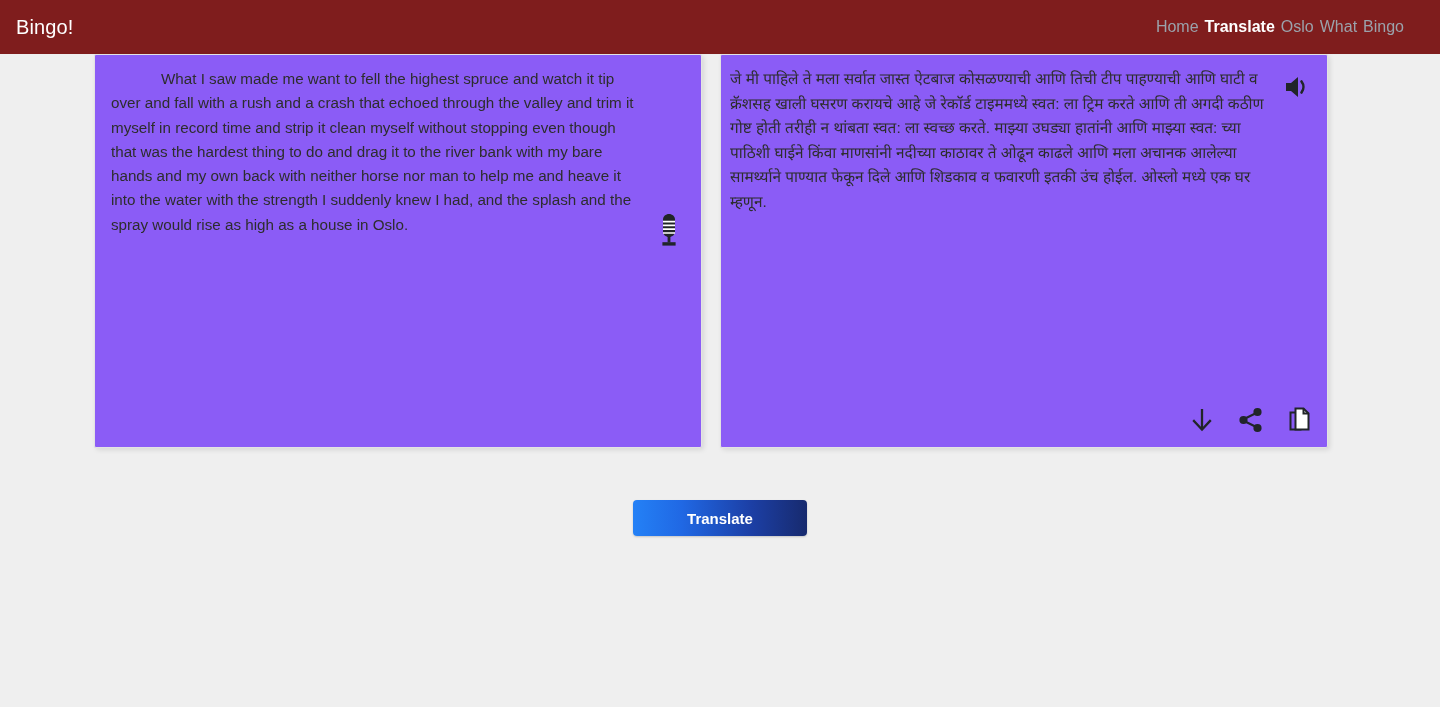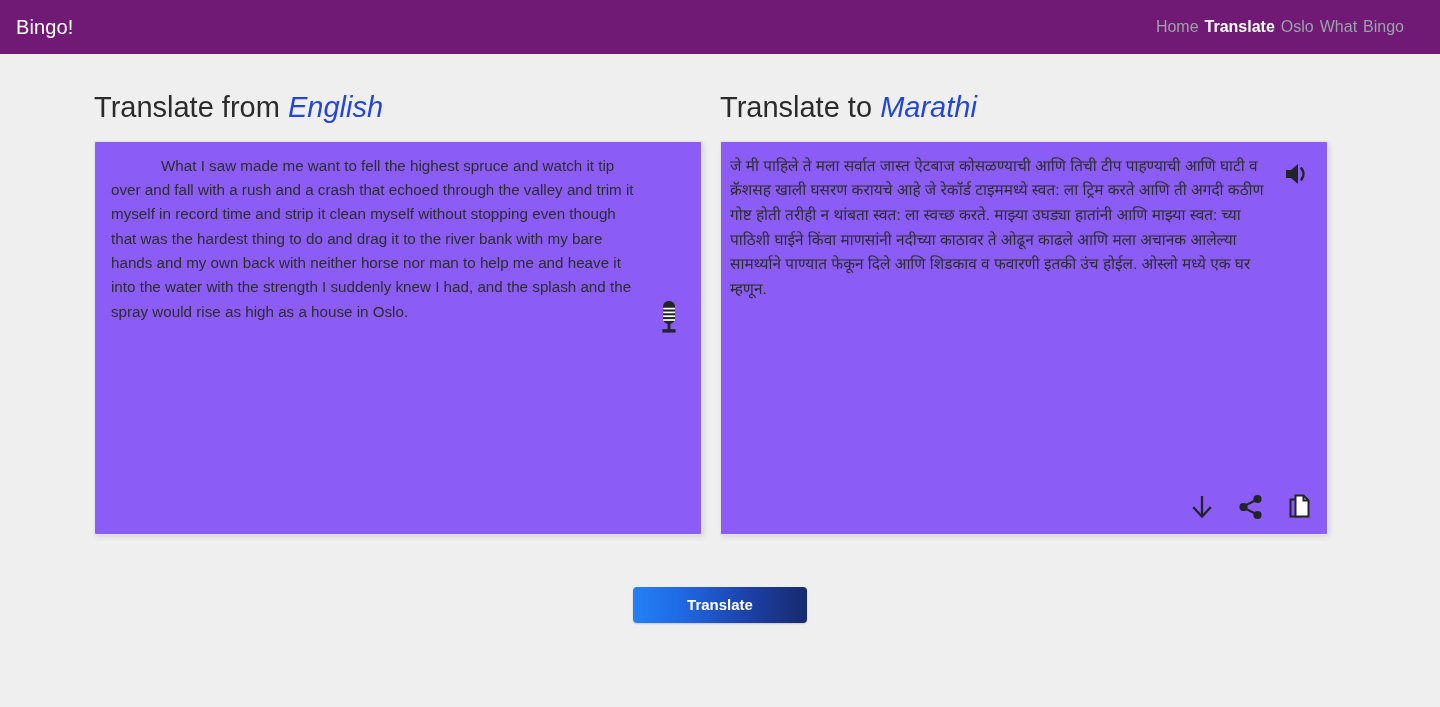--- a/index.html
+++ b/index.html
@@ -12,21 +12,21 @@
     height: 707px;
     background: #efefef;
     font-family: "Liberation Sans", sans-serif;
     overflow: hidden;
     color: #212529;
   }
 
   
   .navbar {
     height: 54px;
-    background: #701a75;
+    background: #7f1d1d;
     display: flex;
     align-items: center;
     padding: 0 16px 0 16px;
     justify-content: space-between;
   }
   .brand {
     color: #ffffff;
     font-size: 20px;
     letter-spacing: .1px;
     line-height: 1;
@@ -160,24 +160,20 @@
     <a class="nav-link">Oslo</a>
     <a class="nav-link">What</a>
     <a class="nav-link">Bingo</a>
   </div>
 </div>
 
 <div class="main">
   <div class="panels">
 
     <div class="panel-left">
-      <h2 class="panel-title">
-        <span>Translate from</span>
-        <span class="lang">English</span>
-      </h2>
 
       <div class="box box-left">
         <p class="box-text indent" placeholder="">What I saw made me want to fell the highest spruce and watch it tip over and fall with a rush and a crash that echoed through the valley and trim it myself in record time and strip it clean myself without stopping even though that was the hardest thing to do and drag it to the river bank with my bare hands and my own back with neither horse nor man to help me and heave it into the water with the strength I suddenly knew I had, and the splash and the spray would rise as high as a house in Oslo.</p>
 
         <button class="icon-btn mic-icon" title="microphone">
           <svg width="30" height="34" viewBox="0 0 30 34" aria-hidden="true">
             <g fill="#212529">
               <path d="M9 6.5C9 3.46 11.7 1 15 1s6 2.46 6 5.5v12c0 3.04-2.7 5.5-6 5.5s-6-2.46-6-5.5v-12z"></path>
               <rect x="13.6" y="23" width="2.8" height="6.4"></rect>
               <rect x="8.4" y="29.2" width="13.2" height="3.4"></rect>
@@ -187,24 +183,20 @@
               <line x1="9" y1="12.4" x2="21" y2="12.4"></line>
               <line x1="9" y1="16.2" x2="21" y2="16.2"></line>
               <line x1="9" y1="20.0" x2="21" y2="20.0"></line>
             </g>
           </svg>
         </button>
       </div>
     </div>
 
     <div class="panel-right">
-      <h2 class="panel-title">
-        <span>Translate to</span>
-        <span class="lang">Marathi</span>
-      </h2>
 
       <div class="box box-right">
         <p class="box-text devanagari" placeholder="">जे मी पाहिले ते मला सर्वात जास्त ऐटबाज कोसळण्याची आणि तिची टीप पाहण्याची आणि घाटी व क्रॅशसह खाली घसरण करायचे आहे जे रेकॉर्ड टाइममध्ये स्वत: ला ट्रिम करते आणि ती अगदी कठीण गोष्ट होती तरीही न थांबता स्वत: ला स्वच्छ करते. माझ्या उघड्या हातांनी आणि माझ्या स्वत: च्या पाठिशी घाईने किंवा माणसांनी नदीच्या काठावर ते ओढून काढले आणि मला अचानक आलेल्या सामर्थ्याने पाण्यात फेकून दिले आणि शिडकाव व फवारणी इतकी उंच होईल. ओस्लो मध्ये एक घर म्हणून.</p>
 
         <button class="icon-btn spk-icon" title="speak">
           <svg width="30" height="28" viewBox="0 0 30 28" aria-hidden="true">
             <path d="M3 10h5l7-6v20l-7-6H3z" fill="#212529"></path>
             <path d="M18.5 8.5a9 9 0 0 1 0 11" fill="none" stroke="#212529" stroke-width="2.6" stroke-linecap="round"></path>
           </svg>
         </button>

